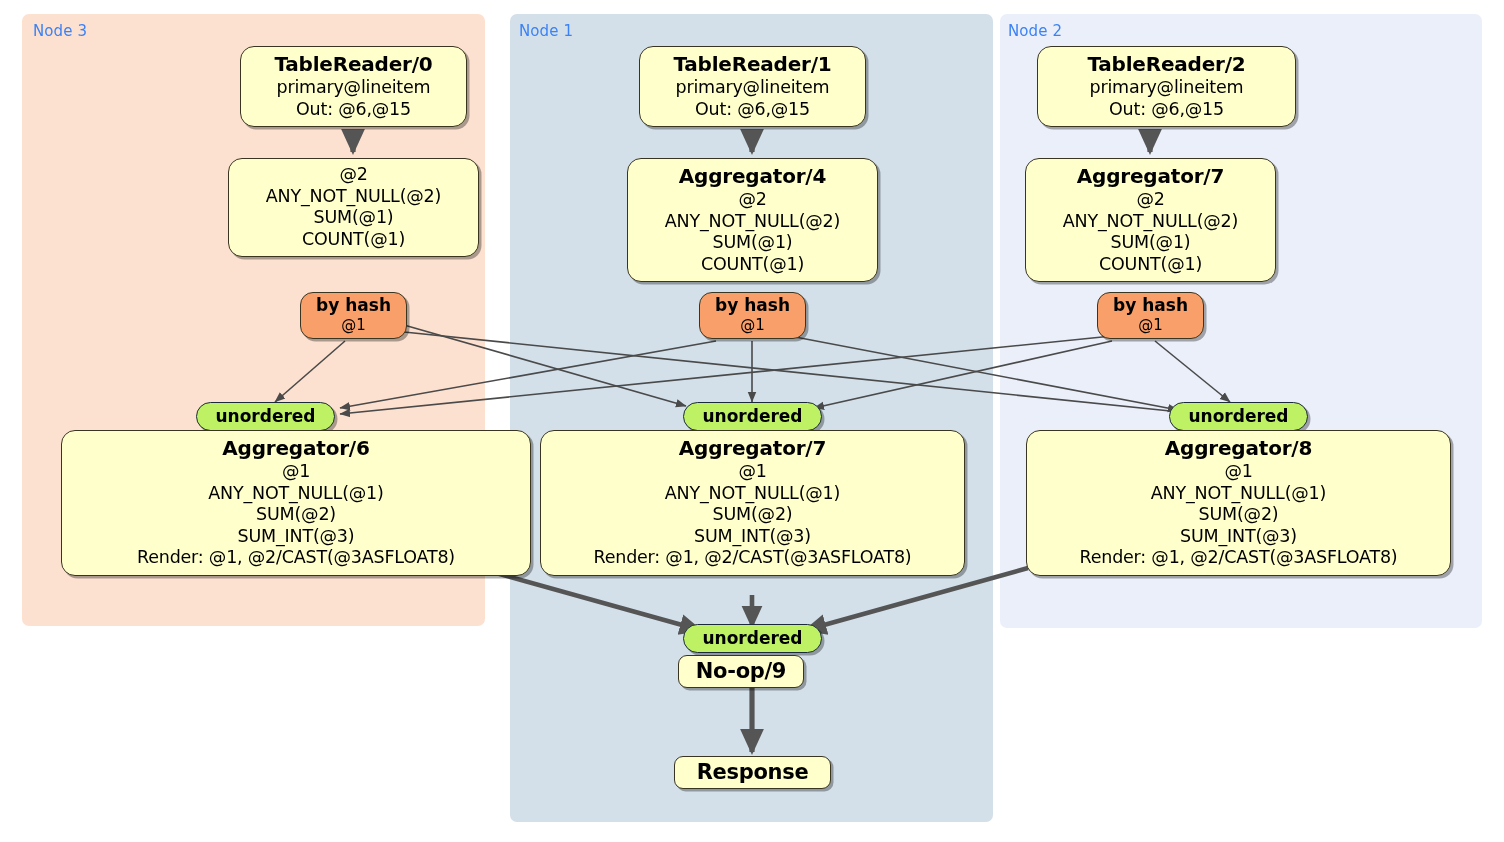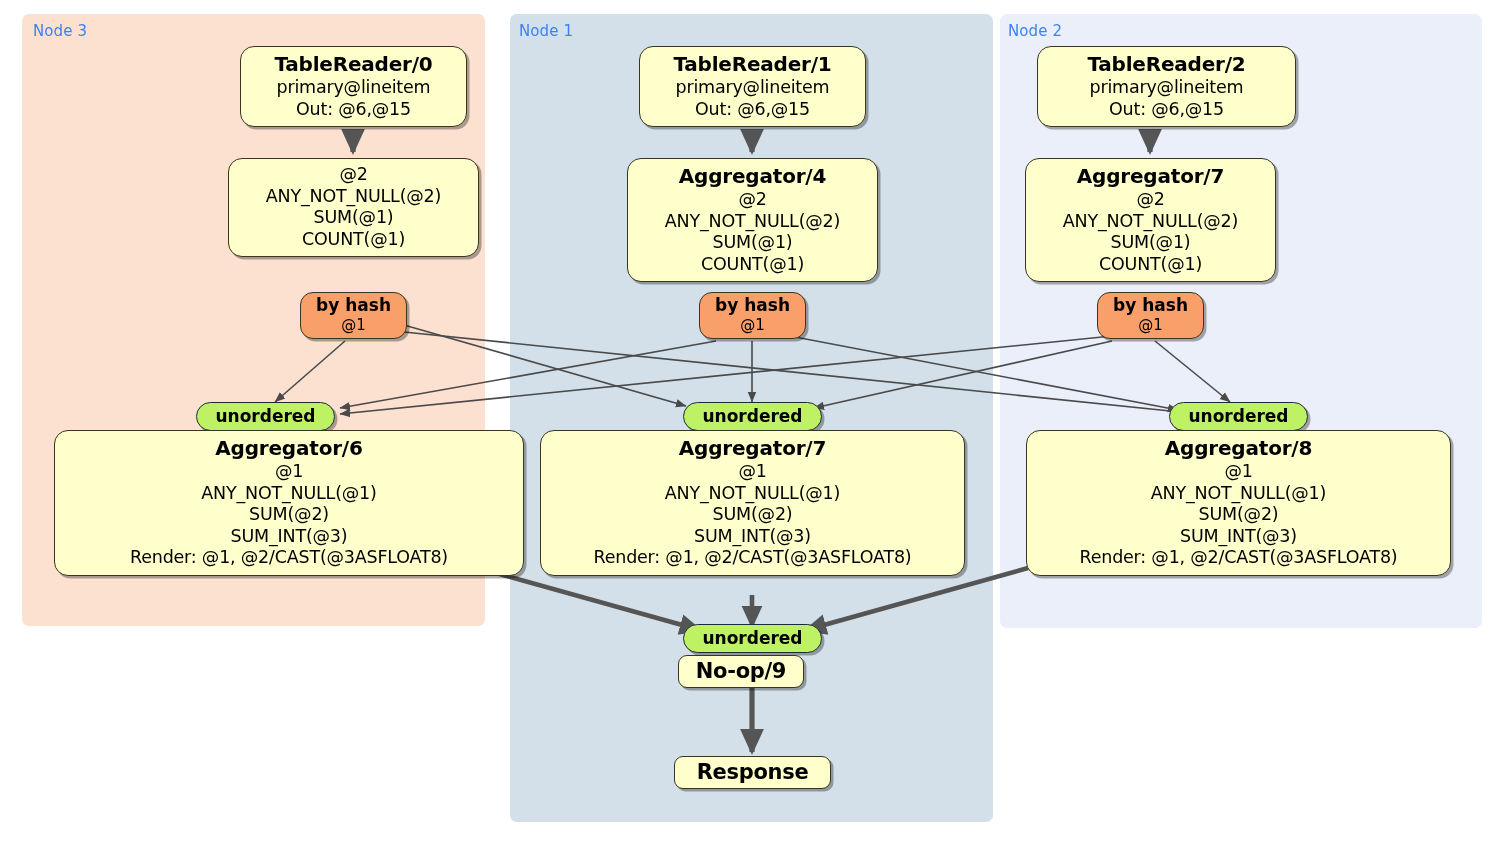--- a/index.html
+++ b/index.html
@@ -149,21 +149,21 @@
 
   <div class="gnode hashnode" style="left:1097px;top:292px;width:107px;">
     <div class="title">by hash</div>
     <div class="line">@1</div>
   </div>
 
   <div class="gnode pillnode" style="left:196px;top:402px;width:139px;">unordered</div>
   <div class="gnode pillnode" style="left:683px;top:402px;width:139px;">unordered</div>
   <div class="gnode pillnode" style="left:1169px;top:402px;width:139px;">unordered</div>
 
-  <div class="gnode boxnode" style="left:54px;top:430px;width:470px;">
+  <div class="gnode boxnode" style="left:61px;top:430px;width:470px;">
     <div class="title">Aggregator/6</div>
     <div class="line">@1</div>
     <div class="line">ANY_NOT_NULL(@1)</div>
     <div class="line">SUM(@2)</div>
     <div class="line">SUM_INT(@3)</div>
     <div class="line">Render: @1, @2/CAST(@3ASFLOAT8)</div>
   </div>
 
   <div class="gnode boxnode" style="left:540px;top:430px;width:425px;">
     <div class="title">Aggregator/7</div>

